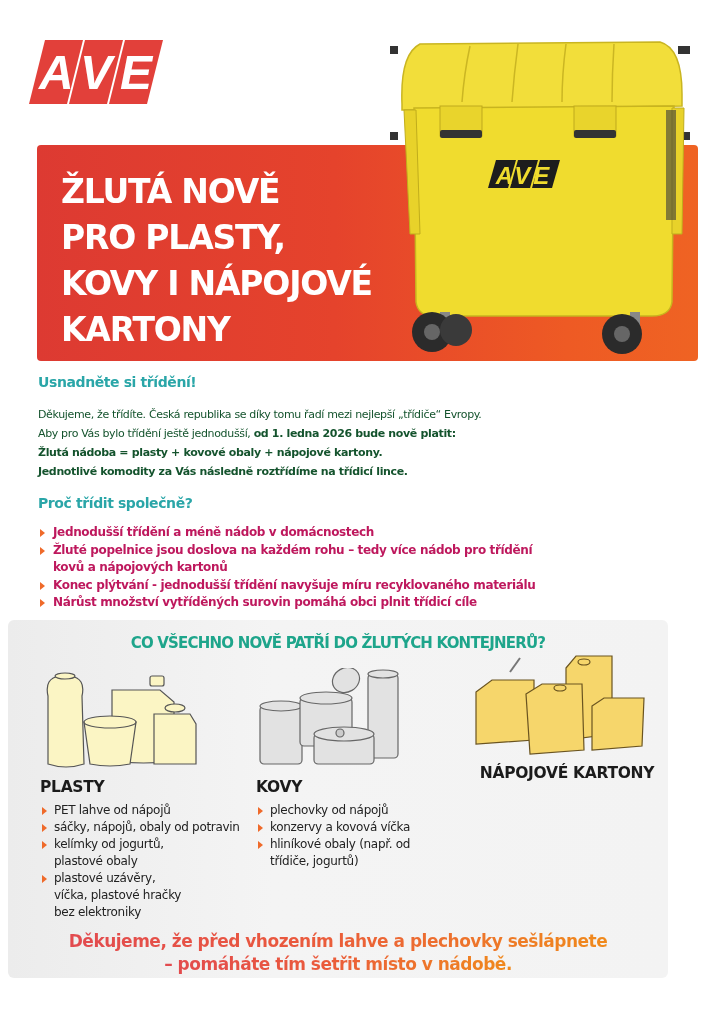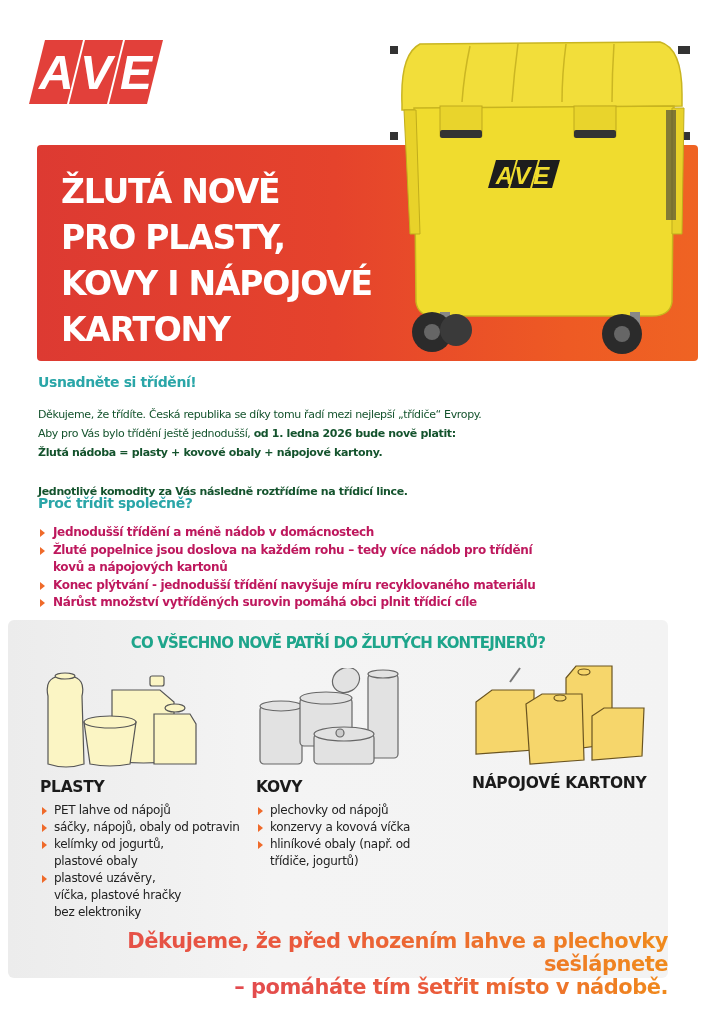--- a/index.html
+++ b/index.html
@@ -35,21 +35,21 @@
          background: linear-gradient(90deg, #ececec 0%, #f4f4f4 40%, #f3f3f3 100%); }
   .box-title { position: absolute; left: 0; right: 0; top: 14px; text-align: center; color: #1ea58b; font-weight: bold;
                font-size: 15px; letter-spacing: -0.8px; }
 
   .cat { position: absolute; }
   .cat h3 { font-size: 15.5px; font-weight: bold; color: #1b1b1b; letter-spacing: -0.3px; margin-bottom: 6px; }
   .cat ul { list-style: none; font-size: 12px; line-height: 17px; color: #222; letter-spacing: -0.3px; }
   .cat ul li { position: relative; padding-left: 14px; }
   .cat .illus { display: block; margin-bottom: 6px; }
 
-  .thanks { position: absolute; left: 0; right: 0; top: 310px; text-align: right; font-weight: bold; font-size: 21px; line-height: 23px;
+  .thanks { position: absolute; left: 0; right: 0; top: 310px; text-align: center; font-weight: bold; font-size: 17px; line-height: 23px;
             letter-spacing: -0.5px; }
   .thanks div { background: linear-gradient(90deg, #e24a4f 0%, #ea5a3c 45%, #f08a1c 100%); -webkit-background-clip: text; background-clip: text; color: transparent; display: inline-block; }
 </style>
 </head>
 <body>
 
 <div class="logo">
   <div class="cell">
       <span>A</span>
     </div>
@@ -105,21 +105,21 @@
   <circle cx="66" cy="296" r="16" fill="#3a3a3a"></circle>
   <circle cx="232" cy="300" r="20" fill="#2b2b2b"></circle>
   <circle cx="232" cy="300" r="8" fill="#666"></circle>
 </svg>
 
 <div class="h2" style="top:374px;">Usnadněte si třídění!</div>
 <div class="para">
   <div>Děkujeme, že třídíte. Česká republika se díky tomu řadí mezi nejlepší „třídiče“ Evropy.</div>
   <div><span>Aby pro Vás bylo třídění ještě jednodušší, </span><b>od 1. ledna 2026 bude nově platit:</b></div>
   <div style="font-weight:bold;">Žlutá nádoba = plasty + kovové obaly + nápojové kartony.</div>
-  <div style="font-weight:bold;margin-top:20px;">Jednotlivé komodity za Vás následně roztřídíme na třídicí lince.</div>
+  <div style="font-weight:bold;">Jednotlivé komodity za Vás následně roztřídíme na třídicí lince.</div>
 </div>
 
 <div class="h2" style="top:495px;">Proč třídit společně?</div>
 <ul class="bullets">
   <li>Jednodušší třídění a méně nádob v domácnostech</li>
   <li style="width:520px;">Žluté popelnice jsou doslova na každém rohu – tedy více nádob pro třídění kovů a nápojových kartonů</li>
   <li>Konec plýtvání - jednodušší třídění navyšuje míru recyklovaného materiálu</li>
   <li>Nárůst množství vytříděných surovin pomáhá obci plnit třídicí cíle</li>
 </ul>
 
@@ -164,21 +164,21 @@
       </g>
     </svg>
     <h3>KOVY</h3>
     <ul>
       <li>plechovky od nápojů</li>
       <li>konzervy a kovová víčka</li>
       <li style="width:170px;">hliníkové obaly (např. od třídiče, jogurtů)</li>
     </ul>
   </div>
 
-  <div class="cat" style="left:464px; top:44px; width:190px;">
+  <div class="cat" style="left:464px; top:34px; width:190px;text-align:center;">
     <svg class="illus" width="180" height="104" viewBox="0 0 180 104">
       <g fill="#f6d66b" stroke="#6a5420" stroke-width="1.2">
         <path d="M38 18 L48 4" stroke="#777" stroke-width="2" fill="none"></path>
         <path d="M4 38 L20 26 L62 26 L62 86 L4 90 Z"></path>
         <path d="M94 14 L104 2 L140 2 L140 80 L94 86 Z"></path>
         <ellipse cx="112" cy="8" rx="6" ry="3"></ellipse>
         <path d="M54 40 L70 30 L110 30 L112 96 L58 100 Z"></path>
         <ellipse cx="88" cy="34" rx="6" ry="3"></ellipse>
         <path d="M120 52 L132 44 L172 44 L170 92 L120 96 Z"></path>
       </g>

